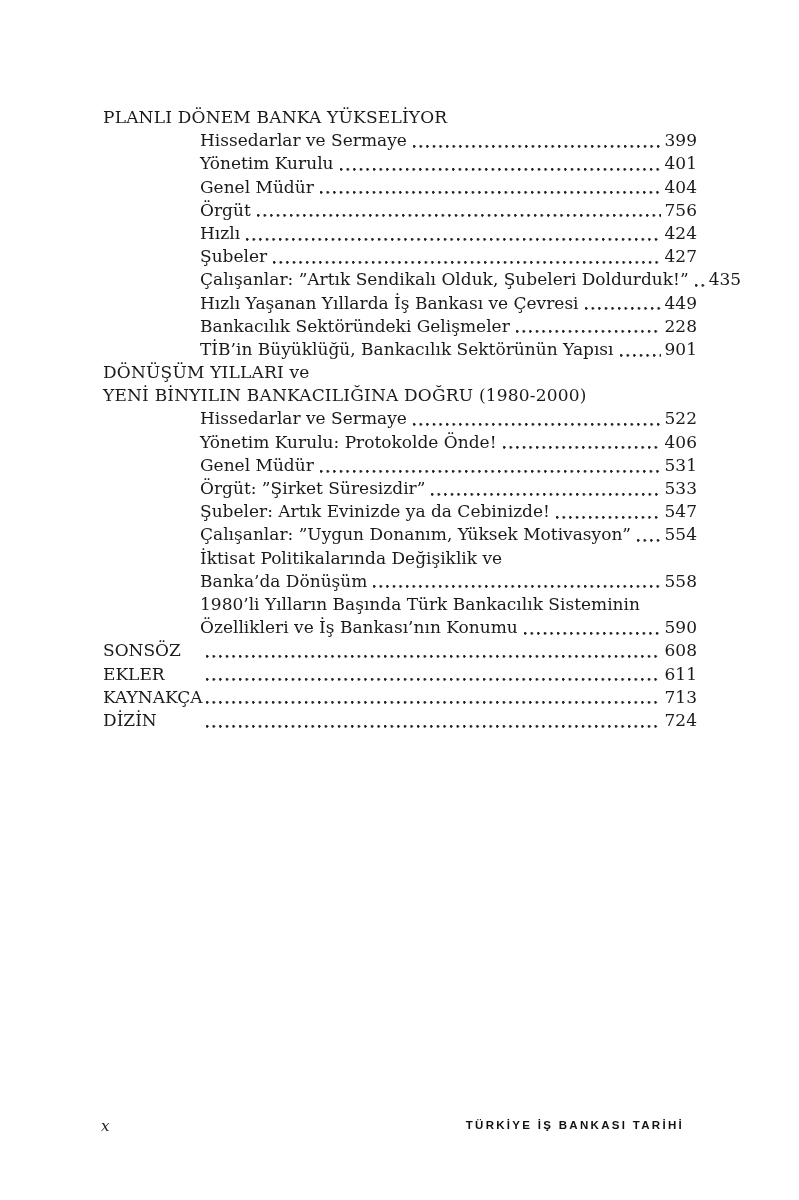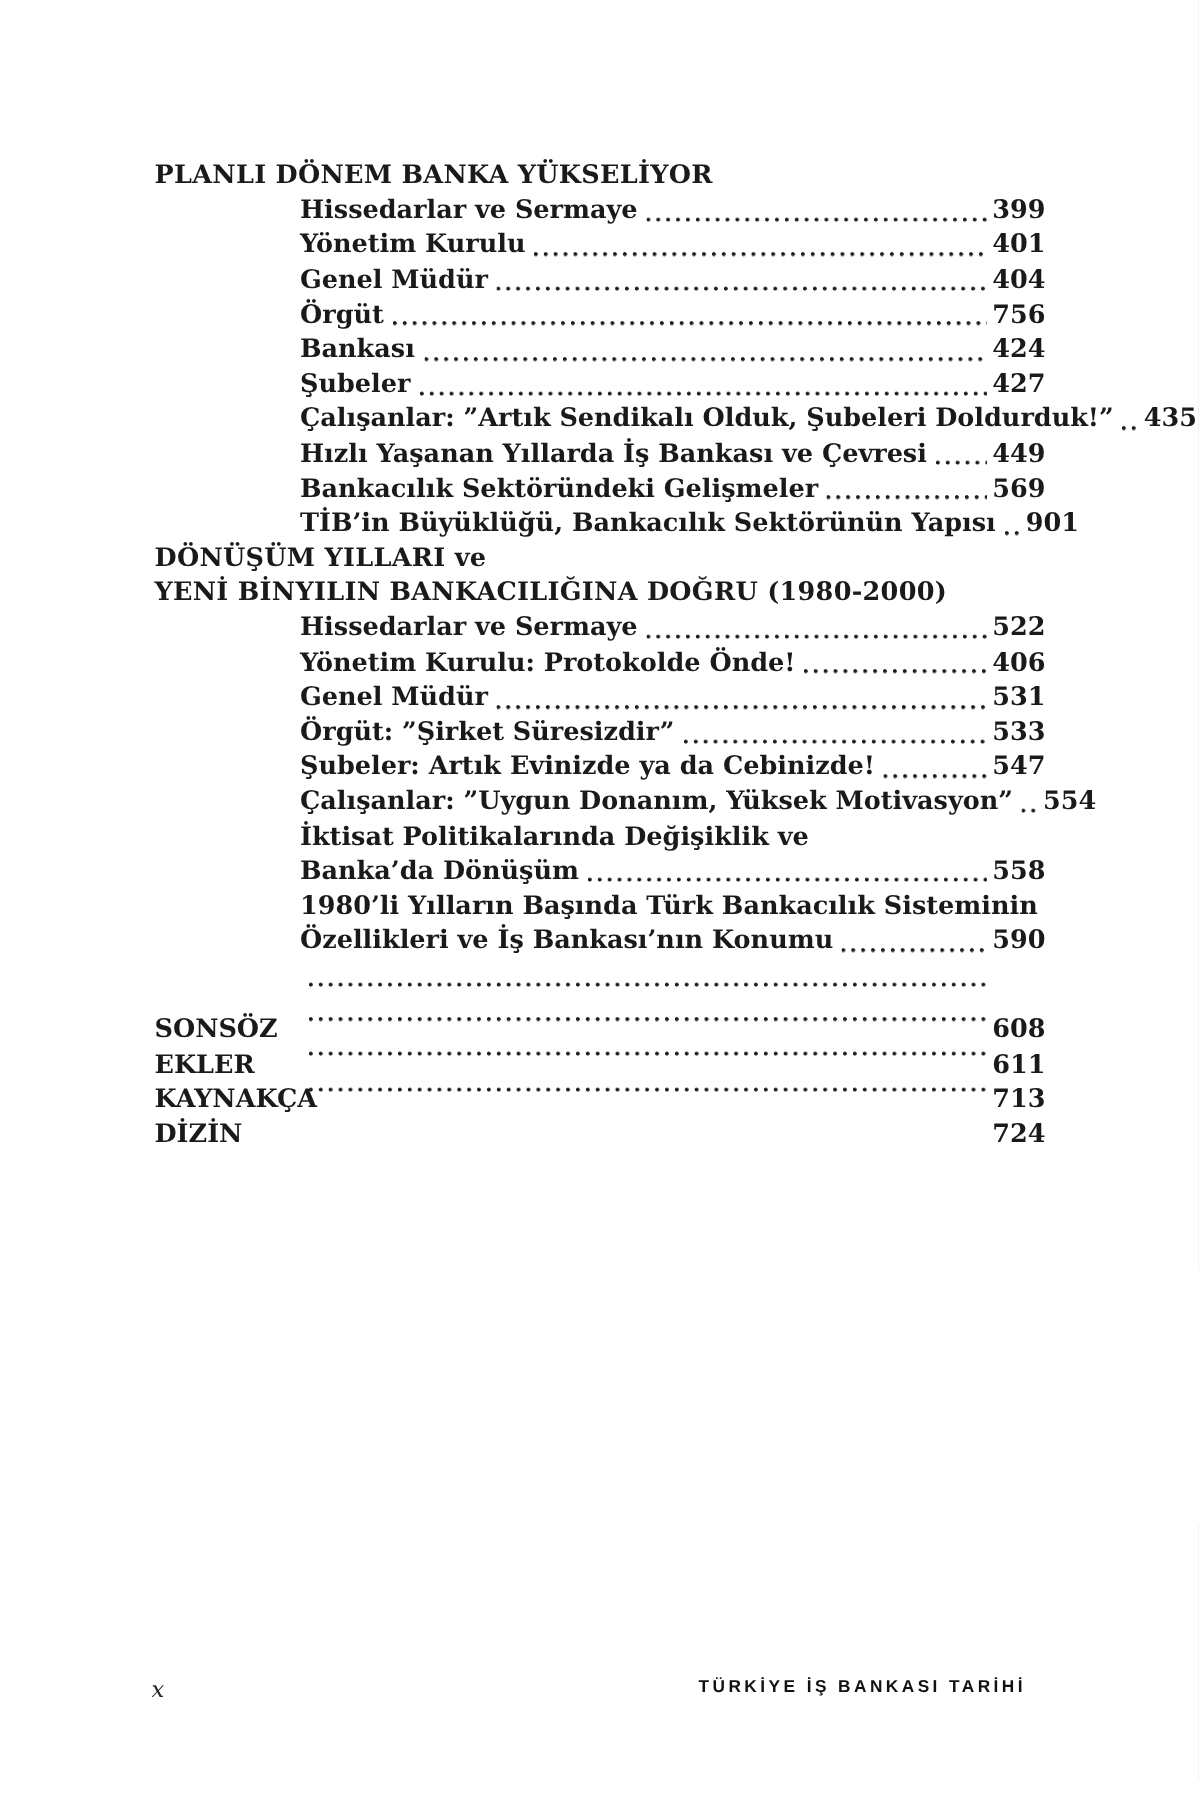--- a/index.html
+++ b/index.html
@@ -14,42 +14,40 @@
     background: #ffffff;
     color: #1a1a1a;
     overflow: hidden;
   }
 
   .toc {
     position: absolute;
     left: 103px;
     top: 106px;
     width: 594px;
-    font-weight: bold;
   }
 
   .row {
     display: flex;
     align-items: baseline;
     height: 23.2px;
     font-size: 17px;
     line-height: 23.2px;
     white-space: nowrap;
   }
 
   .row.heading span {
     letter-spacing: 0.2px;
   }
 
   .row.entry { padding-left: 97px; }
 
   .row.back .label {
     flex: 0 0 97px;
     width: 97px;
-    margin-top: 36px;
   }
 
   .t { flex: 0 0 auto; }
 
   .leader {
     flex: 1 1 auto;
     min-width: 10px;
     height: 3px;
     align-self: flex-end;
     margin: 0 4px 4.5px 6px;
@@ -107,21 +105,21 @@
         <span class="t">Genel Müdür</span>
         <span class="leader"></span>
         <span class="pg">404</span>
       </div>
       <div class="row entry">
         <span class="t">Örgüt</span>
         <span class="leader"></span>
         <span class="pg">756</span>
       </div>
       <div class="row entry">
-        <span class="t">Bankası</span>
+        <span class="t">Hızlı</span>
         <span class="leader"></span>
         <span class="pg">424</span>
       </div>
       <div class="row entry">
         <span class="t">Şubeler</span>
         <span class="leader"></span>
         <span class="pg">427</span>
       </div>
       <div class="row entry">
         <span class="t">Çalışanlar: ”Artık Sendikalı Olduk, Şubeleri Doldurduk!”</span>
@@ -129,21 +127,21 @@
         <span class="pg">435</span>
       </div>
       <div class="row entry">
         <span class="t">Hızlı Yaşanan Yıllarda İş Bankası ve Çevresi</span>
         <span class="leader"></span>
         <span class="pg">449</span>
       </div>
       <div class="row entry">
         <span class="t">Bankacılık Sektöründeki Gelişmeler</span>
         <span class="leader"></span>
-        <span class="pg">569</span>
+        <span class="pg">228</span>
       </div>
       <div class="row entry">
         <span class="t">TİB’in Büyüklüğü, Bankacılık Sektörünün Yapısı</span>
         <span class="leader"></span>
         <span class="pg">901</span>
       </div>
       <div class="row heading">
         <span class="t">DÖNÜŞÜM YILLARI ve</span>
       </div>
       <div class="row heading">

